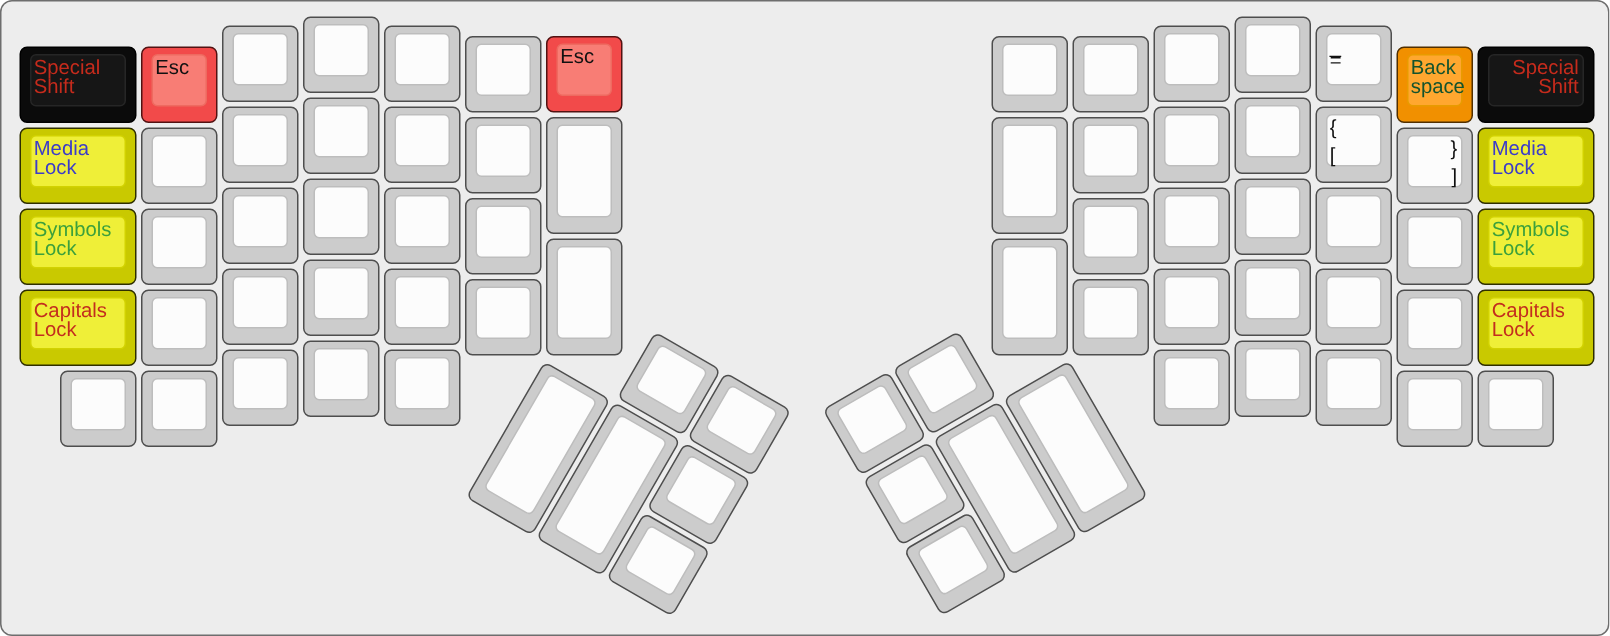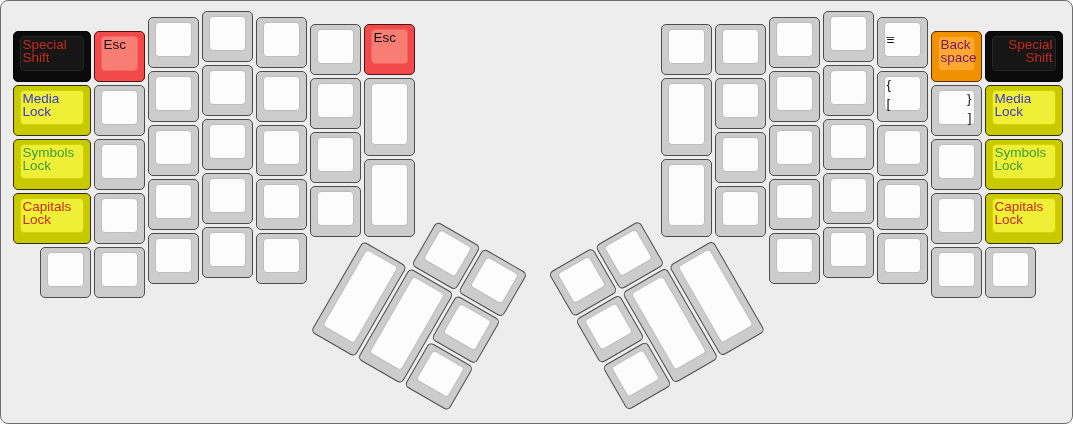--- a/index.html
+++ b/index.html
@@ -200,21 +200,21 @@
         <div class="keytop" style="background: rgb(252, 252, 252); border-color: rgb(189, 189, 189);"></div>
       </div>
       <div class="key" style="left: 875.5px; top: 178.25px; width: 51px; height: 51px; background: rgb(204, 204, 204); border-color: rgb(78, 78, 78);">
         <div class="keytop" style="background: rgb(252, 252, 252); border-color: rgb(189, 189, 189);"></div>
       </div>
       <div class="key" style="left: 875.5px; top: 232.25px; width: 51px; height: 51px; background: rgb(204, 204, 204); border-color: rgb(78, 78, 78);">
         <div class="keytop" style="background: rgb(252, 252, 252); border-color: rgb(189, 189, 189);"></div>
       </div>
       <div class="key" style="left: 929.5px; top: 29.75px; width: 51px; height: 51px; background: rgb(241, 144, 0); border-color: rgb(81, 47, 0);">
         <div class="keytop" style="background: rgb(255, 167, 47); border-color: rgb(232, 155, 0);">
-          <div class="legend tl" style="color: #701a75;">Back
+          <div class="legend tl" style="color: #14532d;">Back
 space</div>
         </div>
       </div>
       <div class="key" style="left: 929.5px; top: 83.75px; width: 51px; height: 51px; background: rgb(204, 204, 204); border-color: rgb(78, 78, 78);">
         <div class="keytop" style="background: rgb(252, 252, 252); border-color: rgb(189, 189, 189);">
           <div class="legend tr" style="color: rgb(17, 17, 17);">}</div>
           <div class="legend br" style="color: rgb(17, 17, 17);">]</div>
         </div>
       </div>
       <div class="key" style="left: 929.5px; top: 137.75px; width: 51px; height: 51px; background: rgb(204, 204, 204); border-color: rgb(78, 78, 78);">

